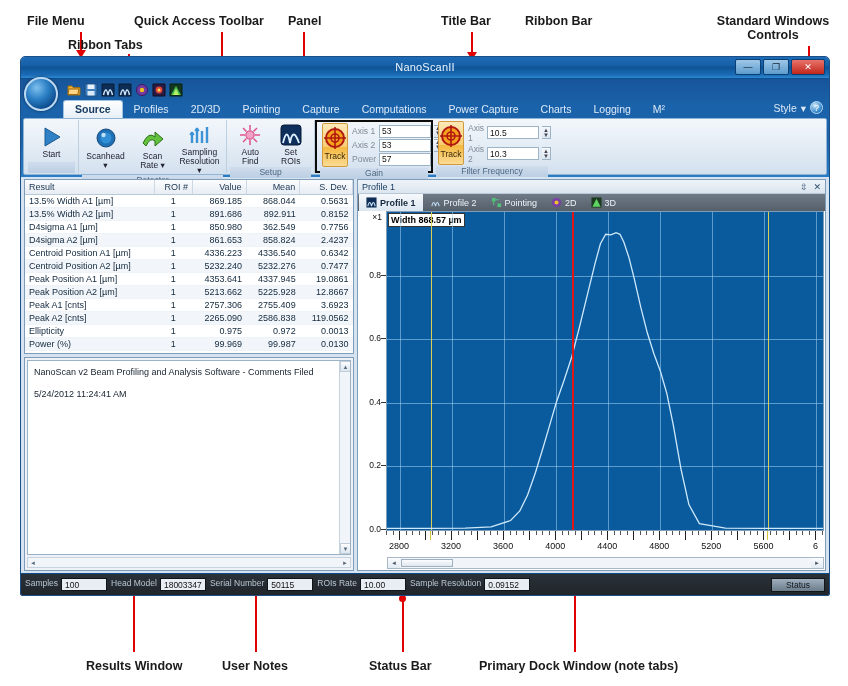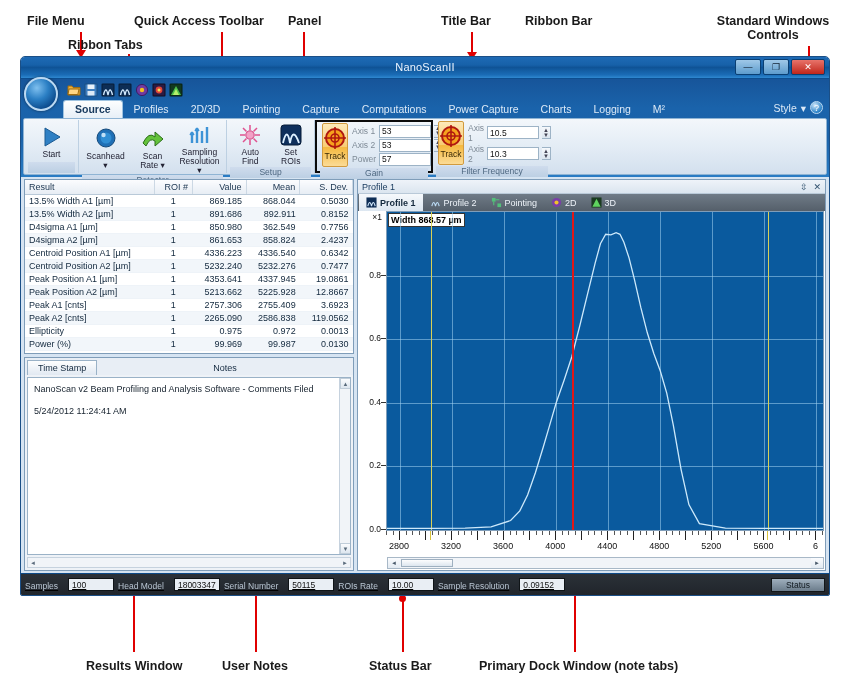--- a/index.html
+++ b/index.html
@@ -267,21 +267,21 @@
     font-size:6px; color:#48596a; background:linear-gradient(to bottom,#fbfcfe,#e2eaf2); }
   .csarrow.r { margin-left:auto; }
 
   
   .statusbar {
     position:absolute; left:0; right:0; bottom:0; height:22px;
     background: linear-gradient(to bottom,#2b3138,#20252b);
     display:flex; align-items:center; gap:4px; padding:0 4px;
     border-top:1px solid #0d4a88;
   }
-  .sfield { display:flex; align-items:flex-end; gap:10px;text-decoration:underline; }
+  .sfield { display:flex; align-items:flex-start; gap:3px; }
   .slabel { font-size:8.5px; color:#b9c6d3; white-space:nowrap; }
   .sval {
     background:#e9eef4; border:1px solid #0f1417; font-size:8.5px; color:#111;
     height:13px; line-height:12px; padding:0 3px; min-width:46px; display:flex; align-items:center;
   }
   .sbtn {
     margin-left:auto; background:linear-gradient(to bottom,#9fafbd,#6b7c8b);
     border:1px solid #121618; font-size:8.5px; color:#10181f; padding:1px 14px;
   }
 </style>
@@ -546,21 +546,21 @@
                 <th>Mean</th>
                 <th>S. Dev.</th>
               </tr>
             </thead>
             <tbody id="results-body">
                 <tr>
                   <td class="l">13.5% Width A1 [µm]</td>
                   <td class="c">1</td>
                   <td>869.185</td>
                   <td>868.044</td>
-                  <td>0.5030</td>
+                  <td>0.5631</td>
                 </tr>
                 <tr>
                   <td class="l">13.5% Width A2 [µm]</td>
                   <td class="c">1</td>
                   <td>891.686</td>
                   <td>892.911</td>
                   <td>0.8152</td>
                 </tr>
                 <tr>
                   <td class="l">D4sigma A1 [µm]</td>
@@ -637,24 +637,20 @@
                   <td class="c"></td>
                   <td>1.231</td>
                   <td>1.227</td>
                   <td>0.0033</td>
                 </tr>
               </tbody>
           </table>
         </div>
 
         <div class="notespanel">
-          <div class="notestabs">
-            <div class="ntab">Time Stamp</div>
-            <div class="ntab wide">Notes</div>
-          </div>
           <div class="notesbody">
             <div class="noteline">NanoScan v2 Beam Profiling and Analysis Software - Comments Filed</div>
             <div class="noteline">5/24/2012 11:24:41 AM</div>
             <div class="vscroll">
               <div class="thumbtop">▲</div>
               <div class="thumbbot">▼</div>
             </div>
           </div>
           <div class="hscroll">
             <span>◄</span>

